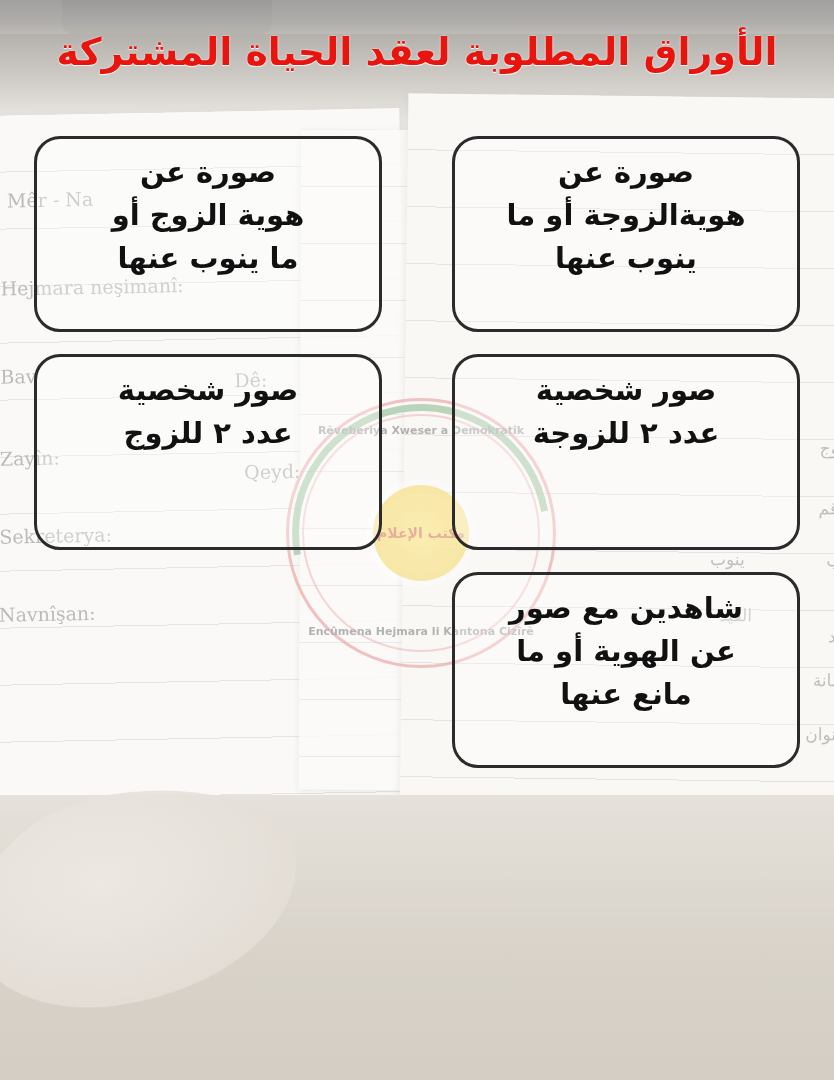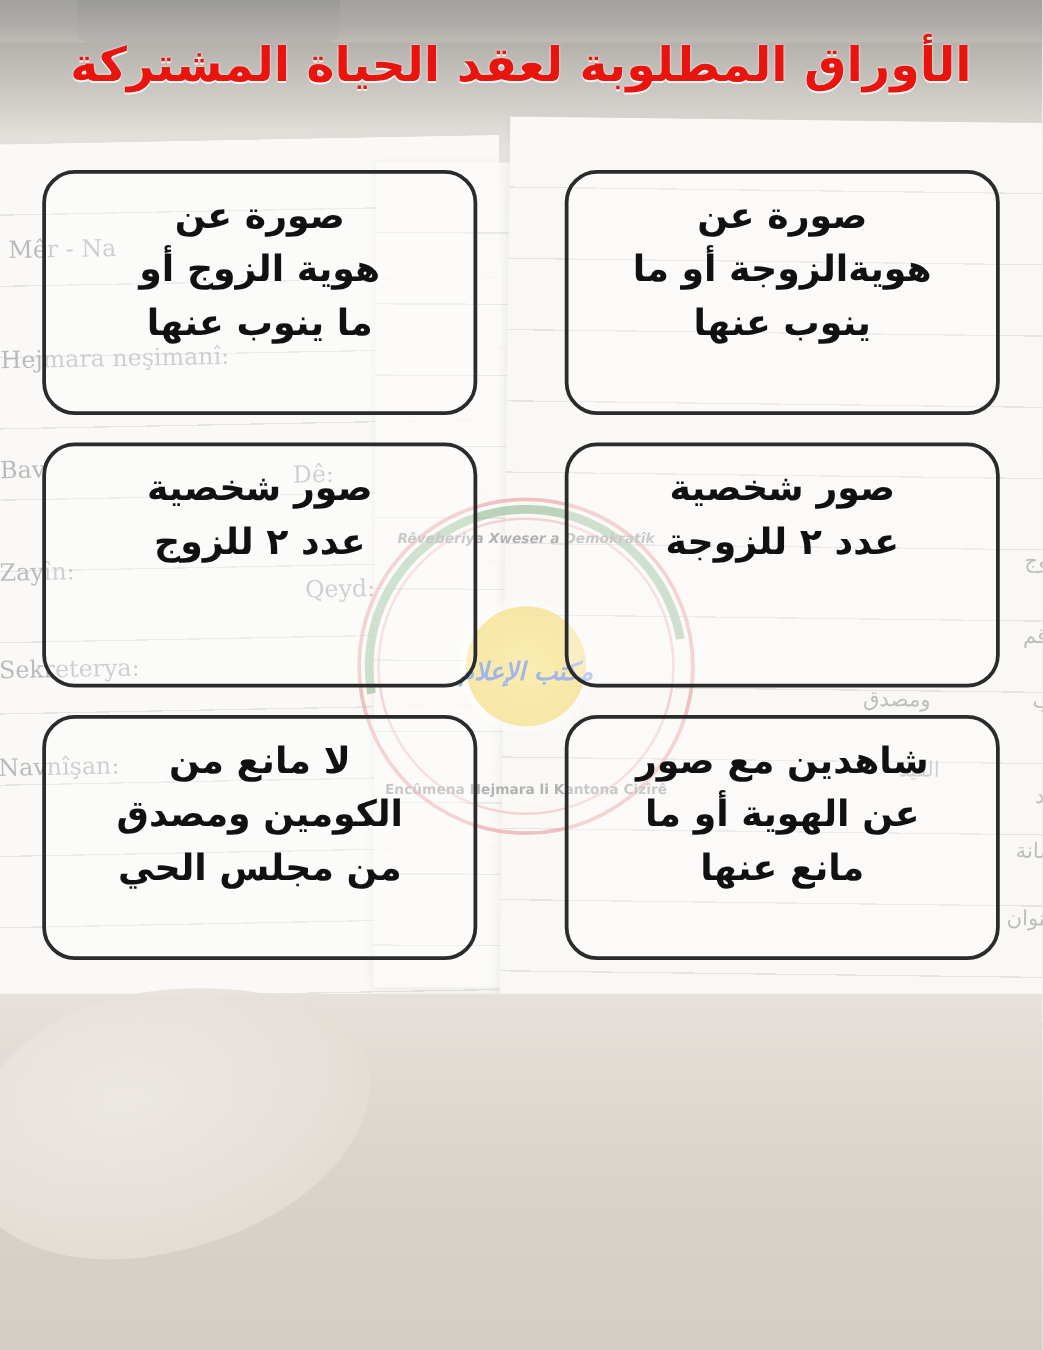--- a/index.html
+++ b/index.html
@@ -131,27 +131,26 @@
     opacity: .8;
   }
   .stamp-text-top, .stamp-text-bottom, .stamp-center-text {
     position: absolute;
     left: 0; right: 0;
     text-align: center;
     color: #3c3c3c;
     font-size: 11px;
     font-weight: bold;
   }
-  .stamp-text-top { top: 26px; color:#444;font-style:italic; }
+  .stamp-text-top { top: 26px; color:#444; }
   .stamp-text-bottom { bottom: 30px; color:#444; }
   .stamp-center-text {
     top: 50%; margin-top: -8px;
-    font-size: 20px;
-    color: #1d4ed8;
-    font-style: italic;
+    font-size: 14px;
+    color: #c2410c;
   }
 
   
   .veil {
     position: absolute; inset: 0;
     background: rgba(255,255,255,0.56);
     z-index: 5;
   }
 
   
@@ -236,21 +235,21 @@
 
   <div class="sheet mid">
     <div class="ruled"></div>
   </div>
 
   <div class="sheet right">
     <div class="ruled"></div>
     <div class="form-label ar" style="right:16px; top:340px;">الزوج</div>
     <div class="form-label ar" style="right:16px; top:400px;">الرقم</div>
     <div class="form-label ar" style="right:16px; top:452px;">الأب</div>
-    <div class="form-label ar" style="right:128px; top:452px;">ومصدق</div>
+    <div class="form-label ar" style="right:128px; top:452px;">ينوب</div>
     <div class="form-label ar" style="right:120px; top:508px;">القيد</div>
     <div class="form-label ar" style="right:16px; top:528px;">تولد</div>
     <div class="form-label ar" style="right:16px; top:572px;">الأمانة</div>
     <div class="form-label ar" style="right:16px; top:626px;">العنوان</div>
   </div>
 
   <div class="desk"></div>
   <div class="hand"></div>
 
   <div class="stamp">
@@ -294,23 +293,18 @@
 عدد ٢ للزوج</div>
         </div>
       </div>
 
       <div class="row">
         <div class="card">
           <div class="txt">شاهدين مع صور
 عن الهوية أو ما
 مانع عنها</div>
         </div>
-        <div class="card">
-          <div class="txt">لا مانع من
-الكومين ومصدق
-من مجلس الحي</div>
-        </div>
       </div>
 
 
     </div>
   </div>
 </div>
 
 </body></html>

